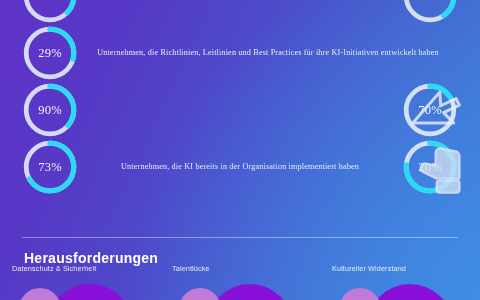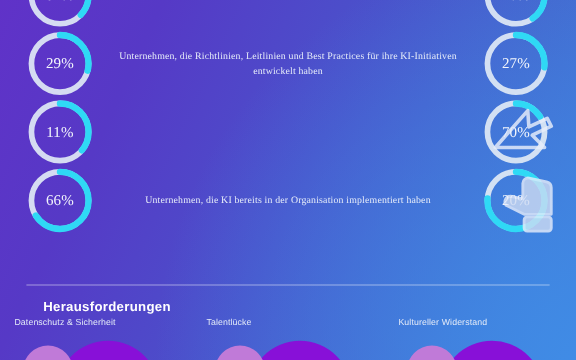--- a/index.html
+++ b/index.html
@@ -35,22 +35,22 @@
   .deco-icon { position:absolute; pointer-events:none; }
   .deco-cursor { right:-7px; bottom:2px; width:17px; height:21px; opacity:.82; }
   .deco-thumb  { right:-10px; bottom:-3px; width:22px; height:22px; opacity:.8; }
 
   
   .divider {
     position:absolute; left:22px; top:237px; width:436px; height:1px;
     background:rgba(255,255,255,.40);
   }
   .challenges-title {
-    position:absolute; left:36px; top:250px;
-    font-size:11px; font-weight:700; letter-spacing:.25px; color:#ffffff;
+    position:absolute; left:24px; top:250px;
+    font-size:14px; font-weight:700; letter-spacing:.25px; color:#ffffff;
   }
   .bubbles { position:absolute; left:0; top:272px; width:480px; display:flex; }
   .bubble-col { flex:1; position:relative; display:flex; flex-direction:column; align-items:center; }
   .bubble-caption {
     position:absolute; top:-8px; width:160px; text-align:left;
     font-size:7.3px; color:#e3eaf8; letter-spacing:.1px; white-space:nowrap;margin-left:24px;
   }
   .bubble-group { position:relative; width:150px; height:60px; margin-top:12px; }
   .big-bubble {
     position:absolute; left:42px; top:0; width:86px; height:86px;
@@ -88,56 +88,49 @@
 
   <div class="stat-row">
     <div class="ring-wrap">
       <svg viewBox="0 0 40 40">
         <circle class="ring-track" cx="20" cy="20" r="17"></circle>
         <circle class="ring-prog" cx="20" cy="20" r="17" stroke-dasharray="30.98 106.81"></circle>
       </svg>
       <span class="ring-label">29%</span>
     </div>
     <div class="stat-text">Unternehmen, die Richtlinien, Leitlinien und Best Practices für ihre KI-Initiativen entwickelt haben</div>
-    <div class="ring-wrap right-ring">
-      <svg viewBox="0 0 40 40">
-        <circle class="ring-track" cx="20" cy="20" r="17"></circle>
-        <circle class="ring-prog" cx="20" cy="20" r="17" stroke-dasharray="28.84 106.81"></circle>
-      </svg>
-      <span class="ring-label">27%</span>
-    </div>
   </div>
 
   <div class="stat-row">
     <div class="ring-wrap">
       <svg viewBox="0 0 40 40">
         <circle class="ring-track" cx="20" cy="20" r="17"></circle>
         <circle class="ring-prog" cx="20" cy="20" r="17" stroke-dasharray="38.45 106.81"></circle>
       </svg>
-      <span class="ring-label">11%</span>
+      <span class="ring-label">90%</span>
     </div>
     <div class="ring-wrap right-ring">
       <svg viewBox="0 0 40 40">
         <circle class="ring-track" cx="20" cy="20" r="17"></circle>
         <circle class="ring-prog" cx="20" cy="20" r="17" stroke-dasharray="17.09 106.81"></circle>
       </svg>
       <span class="ring-label">70%</span>
       <svg class="deco-icon deco-cursor" viewBox="0 0 24 30">
         <path d="M4 2 L4 24 L9.5 18.5 L13.5 27 L17 25.2 L13.2 17 L20.5 16.5 Z" fill="none" stroke="#e8eefb" stroke-width="1.6" stroke-linejoin="round"></path>
       </svg>
     </div>
   </div>
 
   <div class="stat-row">
     <div class="ring-wrap">
       <svg viewBox="0 0 40 40">
         <circle class="ring-track" cx="20" cy="20" r="17"></circle>
         <circle class="ring-prog" cx="20" cy="20" r="17" stroke-dasharray="70.50 106.81"></circle>
       </svg>
-      <span class="ring-label">66%</span>
+      <span class="ring-label">73%</span>
     </div>
     <div class="stat-text">Unternehmen, die KI bereits in der Organisation implementiert haben</div>
     <div class="ring-wrap right-ring">
       <svg viewBox="0 0 40 40">
         <circle class="ring-track" cx="20" cy="20" r="17"></circle>
         <circle class="ring-prog" cx="20" cy="20" r="17" stroke-dasharray="81.18 106.81"></circle>
       </svg>
       <span class="ring-label">20%</span>
       <svg class="deco-icon deco-thumb" viewBox="0 0 26 26">
         <path d="M9 11.5 L12.5 4.5 A2.2 2.2 0 0 1 16 6.2 L15 11 L21 11 A2 2 0 0 1 23 13.4 L21.6 20.2 A2.4 2.4 0 0 1 19.2 22 L9 22 Z" fill="#cfdcf3" stroke="#e8eefb" stroke-width="1.1" stroke-linejoin="round"></path>

